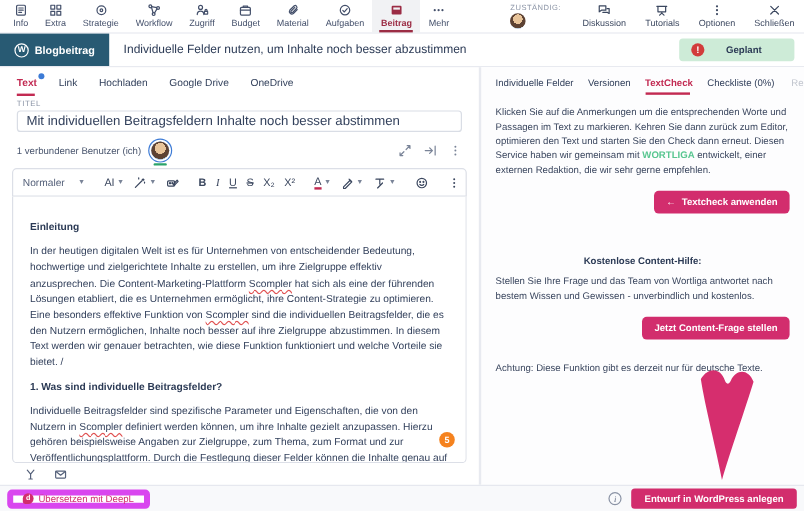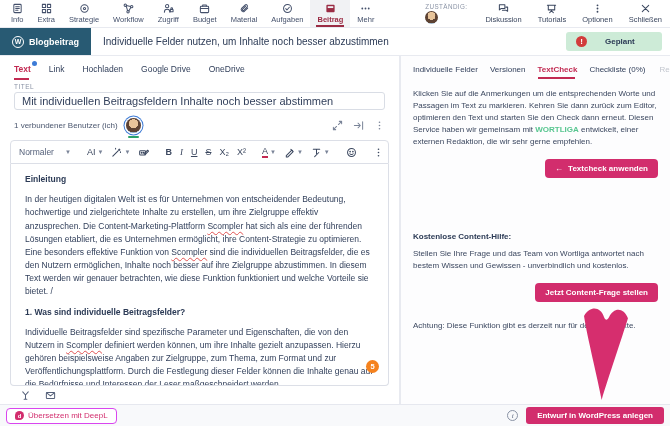--- a/index.html
+++ b/index.html
@@ -66,47 +66,47 @@
   .ed-btn { cursor:pointer; display:flex; align-items:center; gap:2px; white-space:nowrap; }
   .chev { font-size:6px; color:#7a8498; }
   .ed-b { font-weight:bold; } .ed-i { font-style:italic; font-family:"Liberation Serif",serif; }
   .ed-u { text-decoration:underline; } .ed-s { text-decoration:line-through; }
   .ed-a { border-bottom:2px solid #c22a52; line-height:1; }
   .style-sel { color:#55617a; font-size:8.5px; min-width:52px; display:flex; justify-content:space-between; gap:10px; }
 
   .ed-content { border:1px solid #dcdfe7; border-top:none; border-radius:0 0 4px 4px; flex:1; padding:9px 14px;
                 font-size:8.5px; line-height:1.55; color:#33415c; position:relative; overflow:hidden; background:#fff; }
   .ed-content h4 { font-size:8.5px; margin:7px 0 0; color:#2b3a55; }
-  .ed-content h4:first-child { margin-top:0; }
+  .ed-content h4:first-child { margin-top:10px; }
   .ed-content p { margin-top:7px; }
   .spell { text-decoration:underline wavy #e05252; text-underline-offset:2px; }
   .count-badge { position:absolute; right:9px; bottom:12px; width:13px; height:13px; border-radius:50%;
                  background:#f5821e; color:#fff; font-size:7.5px; font-weight:bold; display:flex; align-items:center;
                  justify-content:center; cursor:pointer; }
   .ed-footer-icons { height:18px; display:flex; align-items:center; gap:14px; padding:0 20px; color:#55617a; }
   .ed-footer-icons > * { cursor:pointer; }
 
   
   .panel-tabs { display:flex; gap:12px; padding:0 12px; height:26px; align-items:center; font-size:8px; color:#33415c; }
   .panel-tabs .tab.active::after { bottom:-5px; }
   .tab-overflow { opacity:.3; font-size:8px; margin-left:2px; }
   .panel-body { padding:6px 12px 0; font-size:8px; line-height:1.5; color:#3b475f; }
   .wortliga { color:#58c690; font-weight:bold; cursor:pointer; }
   .btn-row { display:flex; justify-content:flex-end; margin-top:11px; }
   .pink-btn { background:#d22d6d; color:#fff; font-size:8px; font-weight:bold; border:none; border-radius:4px;
               padding:5px 10px; cursor:pointer; display:flex; align-items:center; gap:5px; font-family:"Liberation Sans",sans-serif; }
-  .help-title { font-weight:bold; margin-top:53px; color:#2b3a55; }
+  .help-title { font-weight:bold; margin-top:34px; color:#2b3a55;text-align:center; }
   .help-text { margin-top:5px; }
   .notice { margin-top:18px; }
   .annot-arrow { position:absolute; left:179px; top:252px; width:48px; height:94px; transform:rotate(3deg); z-index:5; pointer-events:none; }
 
   
   .footer { position:absolute; left:0; right:0; bottom:0; height:22px; background:#f8f9fb; border-top:1px solid #e6e8ef;
             display:flex; align-items:center; padding:0 6px; }
-  .deepl-btn { background:#fff; border:1px solid #d946ef; color:#d22d6d; font-size:8px; border-radius:4px; height:16px;
+  .deepl-btn { background:#fff; border:5px solid #d946ef; color:#d22d6d; font-size:8px; border-radius:4px; height:16px;
                padding:0 8px; display:flex; align-items:center; gap:4px; cursor:pointer; font-family:"Liberation Sans",sans-serif; }
   .deepl-ic { width:9px; height:9px; border-radius:50% 50% 50% 2px; background:#d22d6d; color:#fff; font-size:6px;
               display:flex; align-items:center; justify-content:center; font-weight:bold; }
   .footer-right { margin-left:auto; display:flex; align-items:center; gap:8px; }
   .info-circ { width:11px; height:11px; border:1px solid #8a93a5; border-radius:50%; color:#55617a; font-size:7px;
                display:flex; align-items:center; justify-content:center; font-family:"Liberation Serif",serif; font-style:italic; }
   .wp-btn { background:#d22d6d; color:#fff; font-size:8px; font-weight:bold; border:none; border-radius:3px; height:17px;
             padding:0 11px; cursor:pointer; font-family:"Liberation Sans",sans-serif; }
 </style>
 </head>

